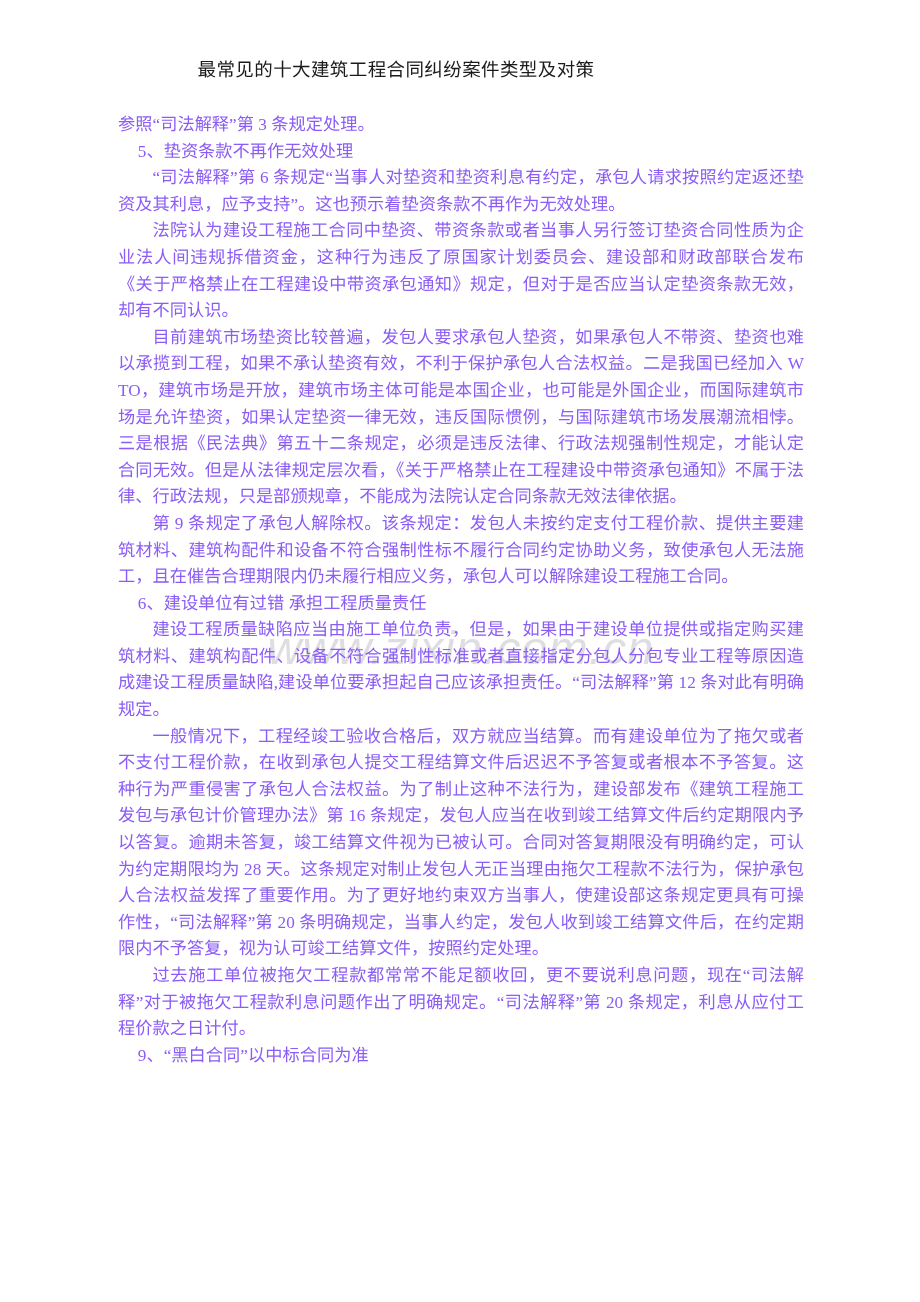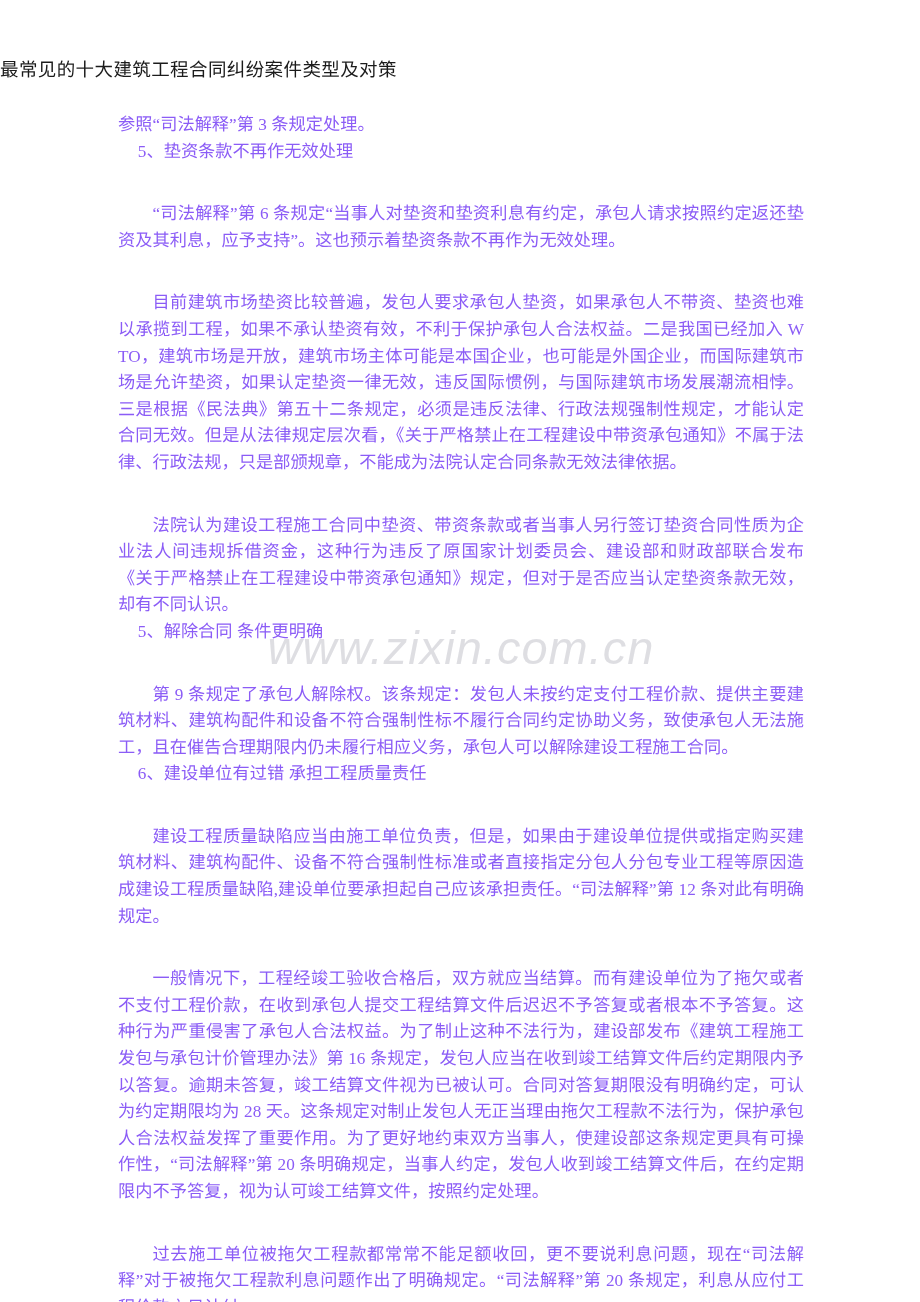--- a/index.html
+++ b/index.html
@@ -53,21 +53,21 @@
     white-space: nowrap;
     user-select: none;
   }
 
   
   .doc-title {
     position: absolute;
     left: 0;
     top: 57px;
     width: 792px;
-    text-align: left;
+    text-align: center;
     font-size: 18.5px;
     line-height: 26px;
     letter-spacing: 0.4px;
     color: #1b1b1b;
     z-index: 3;
   }
 
   
   .body-block {
     position: absolute;
@@ -83,21 +83,20 @@
     line-height: 26.6px;
     text-align: justify;
     text-justify: inter-ideograph;
     letter-spacing: 0.05px;
     color: #8b5cf6;
     text-indent: 0;
     word-break: break-all;
   }
   .para.indent {
     text-indent: 2em;
-    margin-top: 36px;
   }
   .para.heading-line {
     text-indent: 1.15em;
   }
   .para.last-line-left {
     text-align-last: left;
   }
 </style>
 </head>
 <body>
@@ -107,23 +106,22 @@
   <div class="watermark-layer">
     <div class="watermark-text" style="color: rgb(210, 210, 216);">www.zixin.com.cn</div>
   </div>
 
   <div class="doc-title">最常见的十大建筑工程合同纠纷案件类型及对策</div>
 
   <div class="body-block" id="body-block">
       <p class="para">参照“司法解释”第 3 条规定处理。</p>
       <p class="para heading-line last-line-left">5、垫资条款不再作无效处理</p>
       <p class="para indent">“司法解释”第 6 条规定“当事人对垫资和垫资利息有约定，承包人请求按照约定返还垫资及其利息，应予支持”。这也预示着垫资条款不再作为无效处理。</p>
+      <p class="para indent">法院认为建设工程施工合同中垫资、带资条款或者当事人另行签订垫资合同性质为企业法人间违规拆借资金，这种行为违反了原国家计划委员会、建设部和财政部联合发布《关于严格禁止在工程建设中带资承包通知》规定，但对于是否应当认定垫资条款无效，却有不同认识。</p>
       <p class="para indent">目前建筑市场垫资比较普遍，发包人要求承包人垫资，如果承包人不带资、垫资也难以承揽到工程，如果不承认垫资有效，不利于保护承包人合法权益。二是我国已经加入 WTO，建筑市场是开放，建筑市场主体可能是本国企业，也可能是外国企业，而国际建筑市场是允许垫资，如果认定垫资一律无效，违反国际惯例，与国际建筑市场发展潮流相悖。三是根据《民法典》第五十二条规定，必须是违反法律、行政法规强制性规定，才能认定合同无效。但是从法律规定层次看，《关于严格禁止在工程建设中带资承包通知》不属于法律、行政法规，只是部颁规章，不能成为法院认定合同条款无效法律依据。</p>
-      <p class="para indent">法院认为建设工程施工合同中垫资、带资条款或者当事人另行签订垫资合同性质为企业法人间违规拆借资金，这种行为违反了原国家计划委员会、建设部和财政部联合发布《关于严格禁止在工程建设中带资承包通知》规定，但对于是否应当认定垫资条款无效，却有不同认识。</p>
-      <p class="para heading-line last-line-left">5、解除合同  条件更明确</p>
       <p class="para indent">第 9 条规定了承包人解除权。该条规定：发包人未按约定支付工程价款、提供主要建筑材料、建筑构配件和设备不符合强制性标不履行合同约定协助义务，致使承包人无法施工，且在催告合理期限内仍未履行相应义务，承包人可以解除建设工程施工合同。</p>
       <p class="para heading-line last-line-left">6、建设单位有过错  承担工程质量责任</p>
       <p class="para indent">建设工程质量缺陷应当由施工单位负责，但是，如果由于建设单位提供或指定购买建筑材料、建筑构配件、设备不符合强制性标准或者直接指定分包人分包专业工程等原因造成建设工程质量缺陷,建设单位要承担起自己应该承担责任。“司法解释”第 12 条对此有明确规定。</p>
       <p class="para indent">一般情况下，工程经竣工验收合格后，双方就应当结算。而有建设单位为了拖欠或者不支付工程价款，在收到承包人提交工程结算文件后迟迟不予答复或者根本不予答复。这种行为严重侵害了承包人合法权益。为了制止这种不法行为，建设部发布《建筑工程施工发包与承包计价管理办法》第 16 条规定，发包人应当在收到竣工结算文件后约定期限内予以答复。逾期未答复，竣工结算文件视为已被认可。合同对答复期限没有明确约定，可认为约定期限均为 28 天。这条规定对制止发包人无正当理由拖欠工程款不法行为，保护承包人合法权益发挥了重要作用。为了更好地约束双方当事人，使建设部这条规定更具有可操作性，“司法解释”第 20 条明确规定，当事人约定，发包人收到竣工结算文件后，在约定期限内不予答复，视为认可竣工结算文件，按照约定处理。</p>
       <p class="para indent">过去施工单位被拖欠工程款都常常不能足额收回，更不要说利息问题，现在“司法解释”对于被拖欠工程款利息问题作出了明确规定。“司法解释”第 20 条规定，利息从应付工程价款之日计付。</p>
       <p class="para heading-line last-line-left">9、“黑白合同”以中标合同为准</p>
     </div>
 
 </div>
 

